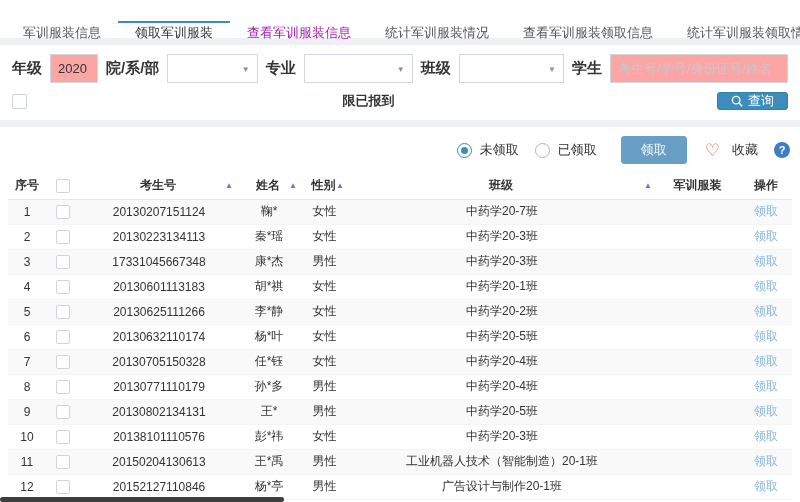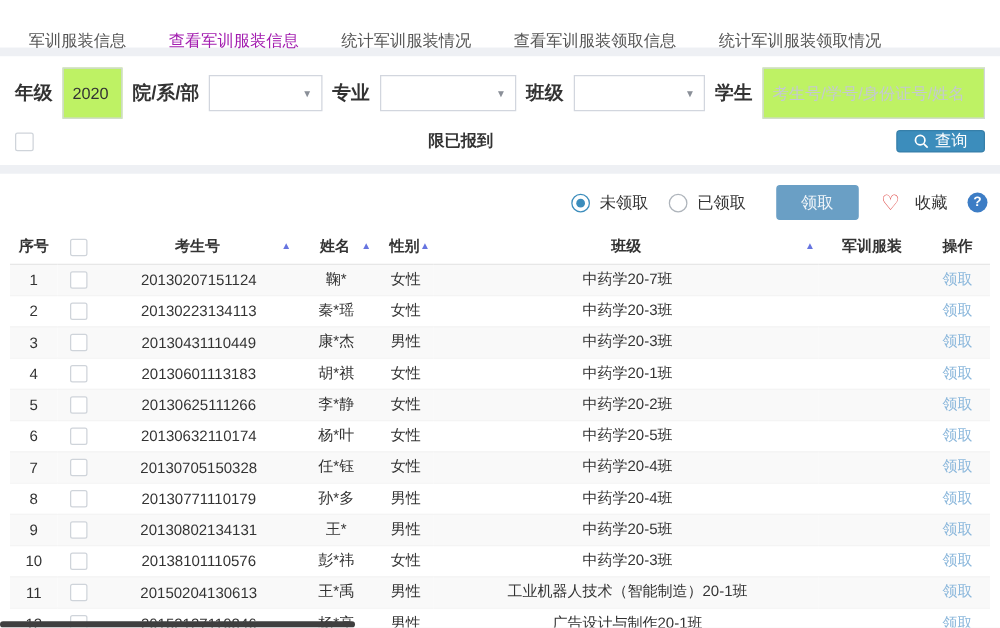--- a/index.html
+++ b/index.html
@@ -12,21 +12,21 @@
   .tabs { background:#fff; height:38px; display:flex; padding:15px 6px; }
   .tab { padding:0 17px; line-height:36px; font-size:13px; color:#555;
          border-bottom:2px solid transparent; cursor:pointer; white-space:nowrap; }
   .tab.active { color:#333; border-bottom-color:#3c8dbc; }
   .tab.muted { color:#a21caf; }
   
   .filter-card { background:#fff; margin-top:7px; padding:9px 12px 10px; }
   .frow { display:flex; align-items:center; }
   .flabel { font-weight:bold; font-size:15px; color:#333; margin:0 8px; white-space:nowrap; }
   .flabel.first { margin-left:0; }
-  .tinput { height:41px; border:1px solid #d2d6de; background:#bef264; font-size:13px;
+  .tinput { height:29px; border:1px solid #d2d6de; background:#fca5a5; font-size:13px;
             padding:0 7px; color:#333; font-family:inherit; }
   .grade { width:48px; }
   .student { width:178px; }
   .student::placeholder { color:#c4c9d0; }
   .fselect { height:29px; border:1px solid #d2d6de; background:#fff; position:relative; }
   .fselect .caret { position:absolute; right:7px; top:50%; transform:translateY(-50%);
                     font-size:8px; color:#8a8f98; }
   .sel1 { width:97px; } .sel2 { width:117px; } .sel3 { width:113px; }
   .frow2 { margin-top:9px; display:flex; align-items:center;justify-content:space-between; }
   .cb { width:15px; height:15px; border:1px solid #cfd4da; background:#fff; display:inline-block;
@@ -65,20 +65,21 @@
   .claim-link { color:#8cb8dc; cursor:pointer; text-decoration:none; }
   
   .hscroll { position:absolute; left:0; bottom:0; width:284px; height:5px;
              background:#3f3f3f; border-radius:3px; }
 </style>
 </head>
 <body>
 
 <div class="tabs">
   <div class="tab">军训服装信息</div>
+  <div class="tab active">领取军训服装</div>
   <div class="tab muted">查看军训服装信息</div>
   <div class="tab">统计军训服装情况</div>
   <div class="tab">查看军训服装领取信息</div>
   <div class="tab">统计军训服装领取情况</div>
 </div>
 
 <div class="filter-card">
   <div class="frow">
     <span class="flabel first">年级</span>
     <input class="tinput grade" value="2020" style="">
@@ -163,21 +164,21 @@
         <td class="l">20130223134113</td>
         <td class="l">秦*瑶</td>
         <td class="l">女性</td>
         <td class="l">中药学20-3班</td>
         <td class="l"></td>
         <td class="c"><a class="claim-link">领取</a></td>
       </tr>
       <tr>
         <td class="c">3</td>
         <td class="c"><span class="cb" style="width:14px;height:14px;vertical-align:middle"></span></td>
-        <td class="l">20130431110449</td>
+        <td class="l">17331045667348</td>
         <td class="l">康*杰</td>
         <td class="l">男性</td>
         <td class="l">中药学20-3班</td>
         <td class="l"></td>
         <td class="c"><a class="claim-link">领取</a></td>
       </tr>
       <tr>
         <td class="c">4</td>
         <td class="c"><span class="cb" style="width:14px;height:14px;vertical-align:middle"></span></td>
         <td class="l">20130601113183</td>

